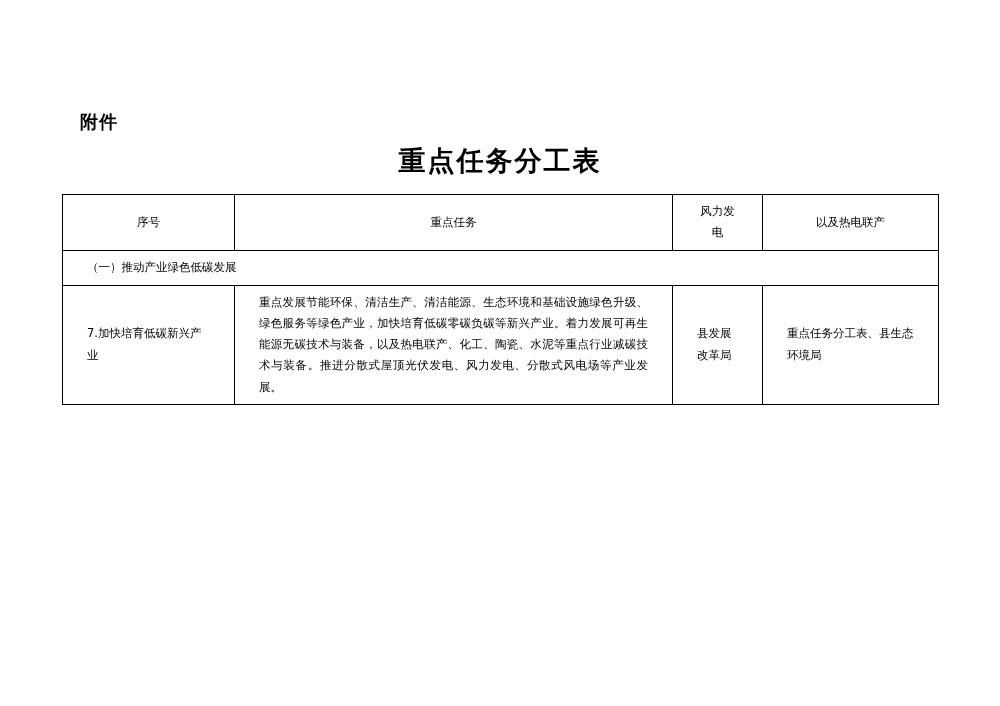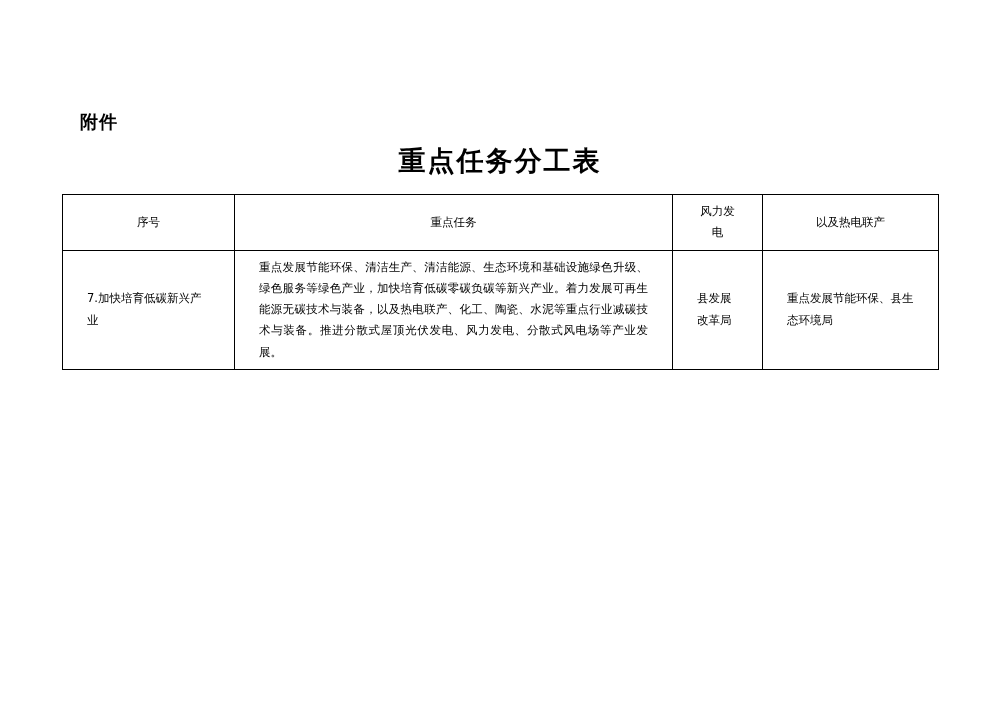--- a/index.html
+++ b/index.html
@@ -118,23 +118,26 @@
       </colgroup>
       <thead>
         <tr>
           <th>序号</th>
           <th>重点任务</th>
           <th>风力发电</th>
           <th>以及热电联产</th>
         </tr>
       </thead>
       <tbody>
+        <tr>
+          <td class="section-row" colspan="4">（一）推动产业绿色低碳发展</td>
+        </tr>
         <tr class="row-tall-2">
           <td class="cell-no">7.加快培育低碳新兴产业</td>
           <td class="cell-task">重点发展节能环保、清洁生产、清洁能源、生态环境和基础设施绿色升级、绿色服务等绿色产业，加快培育低碳零碳负碳等新兴产业。着力发展可再生能源无碳技术与装备，以及热电联产、化工、陶瓷、水泥等重点行业减碳技术与装备。推进分散式屋顶光伏发电、风力发电、分散式风电场等产业发展。</td>
           <td class="cell-lead">县发展改革局</td>
-          <td class="cell-part">重点发展节能环保、县生态环境局</td>
+          <td class="cell-part">重点任务分工表、县生态环境局</td>
         </tr>
       </tbody>
     </table>
   </div>
 
 </div>
 
 </body></html>

